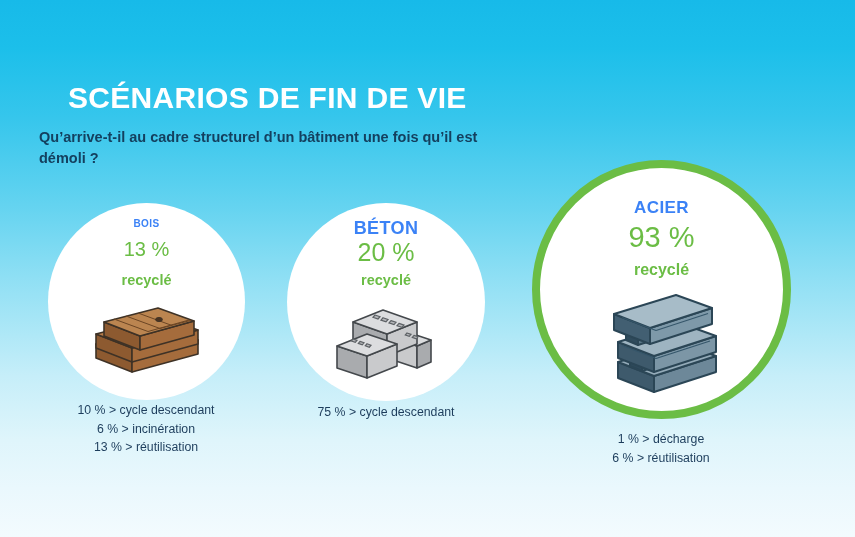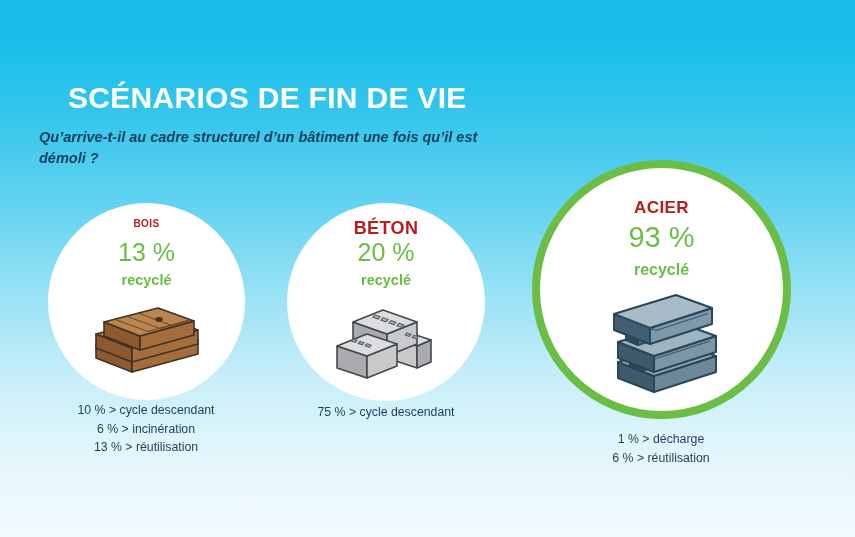--- a/index.html
+++ b/index.html
@@ -49,21 +49,20 @@
   .subtitle {
     position: absolute;
     left: -29px;
     top: 45px;
     width: 470px;
     font-size: 14.5px;
     font-weight: bold;
     color: #14405f;
     line-height: 1.42;
     margin: 0;
-    font-style: italic;
   }
 
   
   .circle {
     position: absolute;
     border-radius: 50%;
     background: #ffffff;
     box-sizing: border-box;
   }
   .circle.highlighted {
@@ -76,21 +75,21 @@
     width: 100%;
     height: 100%;
   }
 
   .mat-name {
     position: absolute;
     left: 0;
     width: 100%;
     text-align: center;
     font-weight: bold;
-    color: #b91c1c;
+    color: #3b82f6;
     letter-spacing: 0.4px;
   }
   .mat-pct {
     position: absolute;
     left: 0;
     width: 100%;
     text-align: center;
     color: #6bbd45;
     font-weight: normal;
   }
@@ -108,21 +107,21 @@
     width: 100%;
     text-align: center;
   }
 
   
   #circle-bois   { left: 48px;  top: 203px; width: 197px; height: 197px; }
   #circle-beton  { left: 287px; top: 203px; width: 198px; height: 198px; }
   #circle-acier  { left: 532px; top: 160px; width: 259px; height: 259px; }
 
   #circle-bois  .mat-name { top: 15px;  font-size: 10px; }
-  #circle-bois  .mat-pct  { top: 35px;  font-size: 25px; }
+  #circle-bois  .mat-pct  { top: 35px;  font-size: 20px; }
   #circle-bois  .mat-rec  { top: 69px;  font-size: 14.5px; }
   #circle-bois  .icon-wrap{ top: 95px; }
 
   #circle-beton .mat-name { top: 15px;  font-size: 18px; }
   #circle-beton .mat-pct  { top: 35px;  font-size: 25px; }
   #circle-beton .mat-rec  { top: 69px;  font-size: 14.5px; }
   #circle-beton .icon-wrap{ top: 93px; }
 
   #circle-acier .mat-name { top: 30px;  font-size: 17px; }
   #circle-acier .mat-pct  { top: 53px;  font-size: 29px; }

